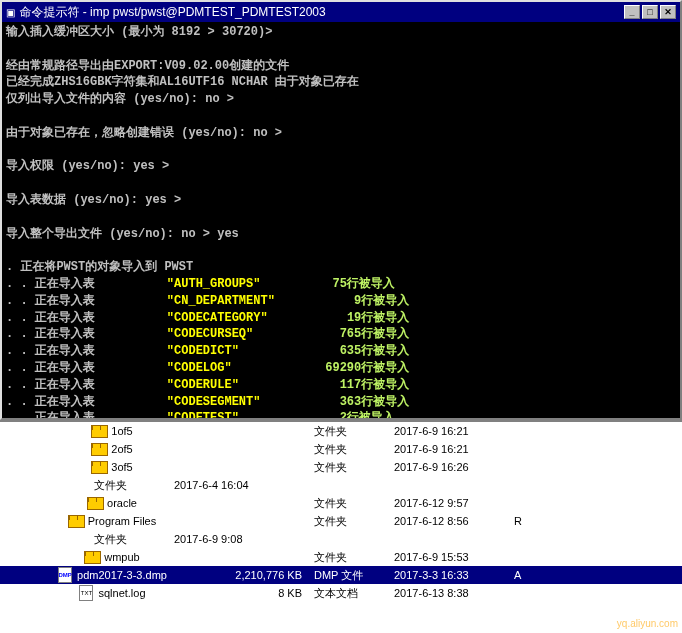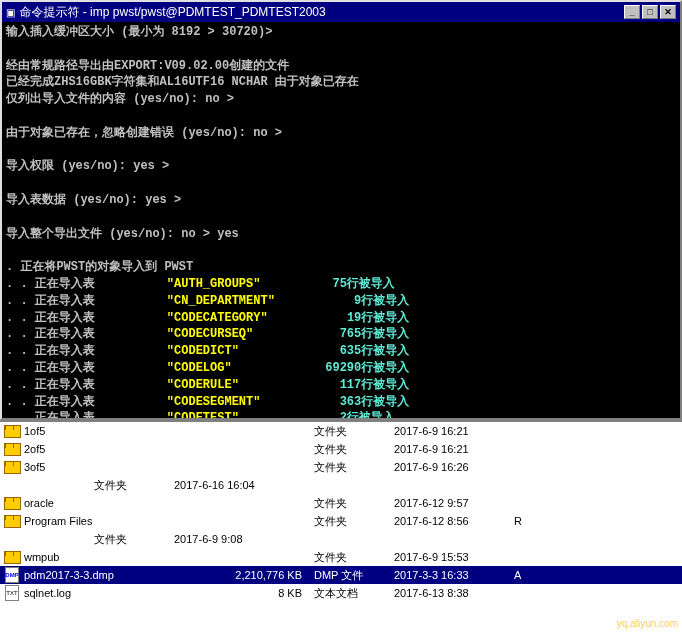--- a/index.html
+++ b/index.html
@@ -96,21 +96,21 @@
       overflow: hidden;
     }
 
     
     .import-line {
       white-space: pre;
       color: #c0c0c0;
     }
 
     .import-line .table-name { color: #ffff00; }
-    .import-line .row-count { color: #5eead4; }
+    .import-line .row-count { color: #bef264; }
 
     
     .explorer-section {
       width: 682px;
       background: #ffffff;
       border-top: 2px solid #808080;
       flex: 1;
     }
 
     .explorer-header {
@@ -161,20 +161,21 @@
     .file-row.selected { background: #000080; color: #ffffff; }
     .file-row.selected .file-name { color: #ffffff; }
 
     .file-icon-name {
       width: 220px;
       display: flex;
       align-items: center;
       padding-left: 4px;
       gap: 4px;
       overflow: hidden;
+      justify-content: center;
     }
 
     .file-icon {
       width: 16px;
       height: 16px;
       flex-shrink: 0;
       display: flex;
       align-items: center;
       justify-content: center;
     }
@@ -371,21 +372,21 @@
         </div>
         <div class="file-size"></div>
         <div class="file-type">文件夹</div>
         <div class="file-modified">2017-6-9  16:26</div>
         <div class="file-attr"></div>
       </div>
 
       <div class="file-row">
         <div class="file-size"></div>
         <div class="file-type">文件夹</div>
-        <div class="file-modified">2017-6-16  16:04</div>
+        <div class="file-modified">2017-6-4  16:04</div>
         <div class="file-attr"></div>
       </div>
 
       <div class="file-row">
         <div class="file-icon-name">
           <div class="file-icon">
               <div class="folder-icon"></div>
             </div>
           <span class="file-name">oracle</span>
         </div>

